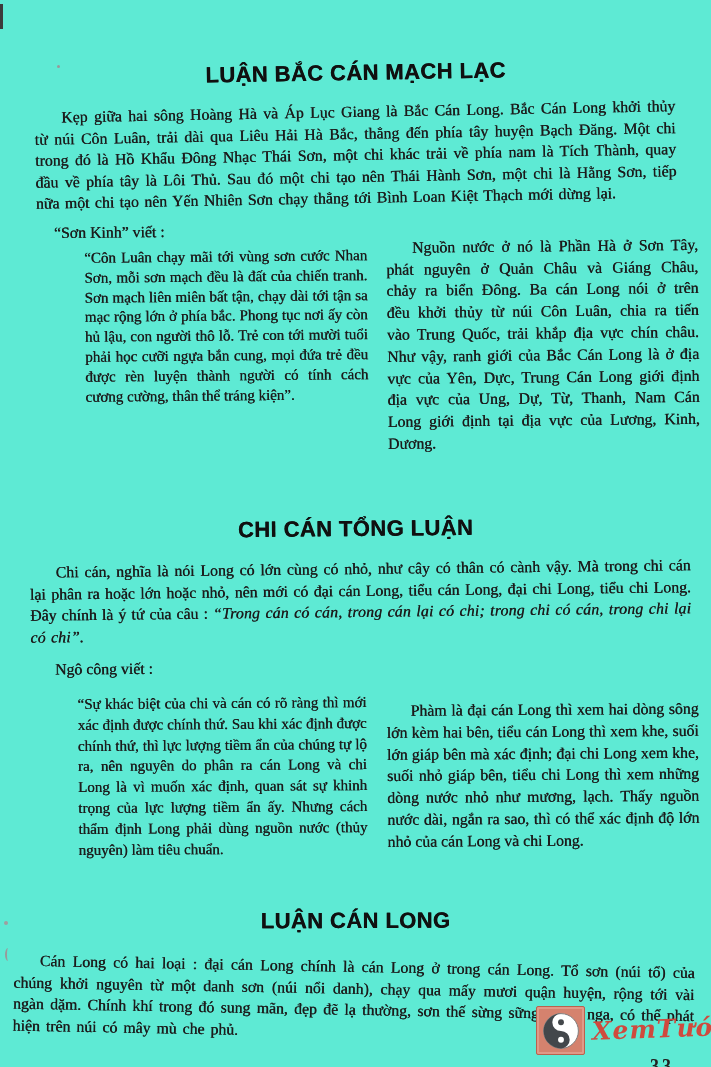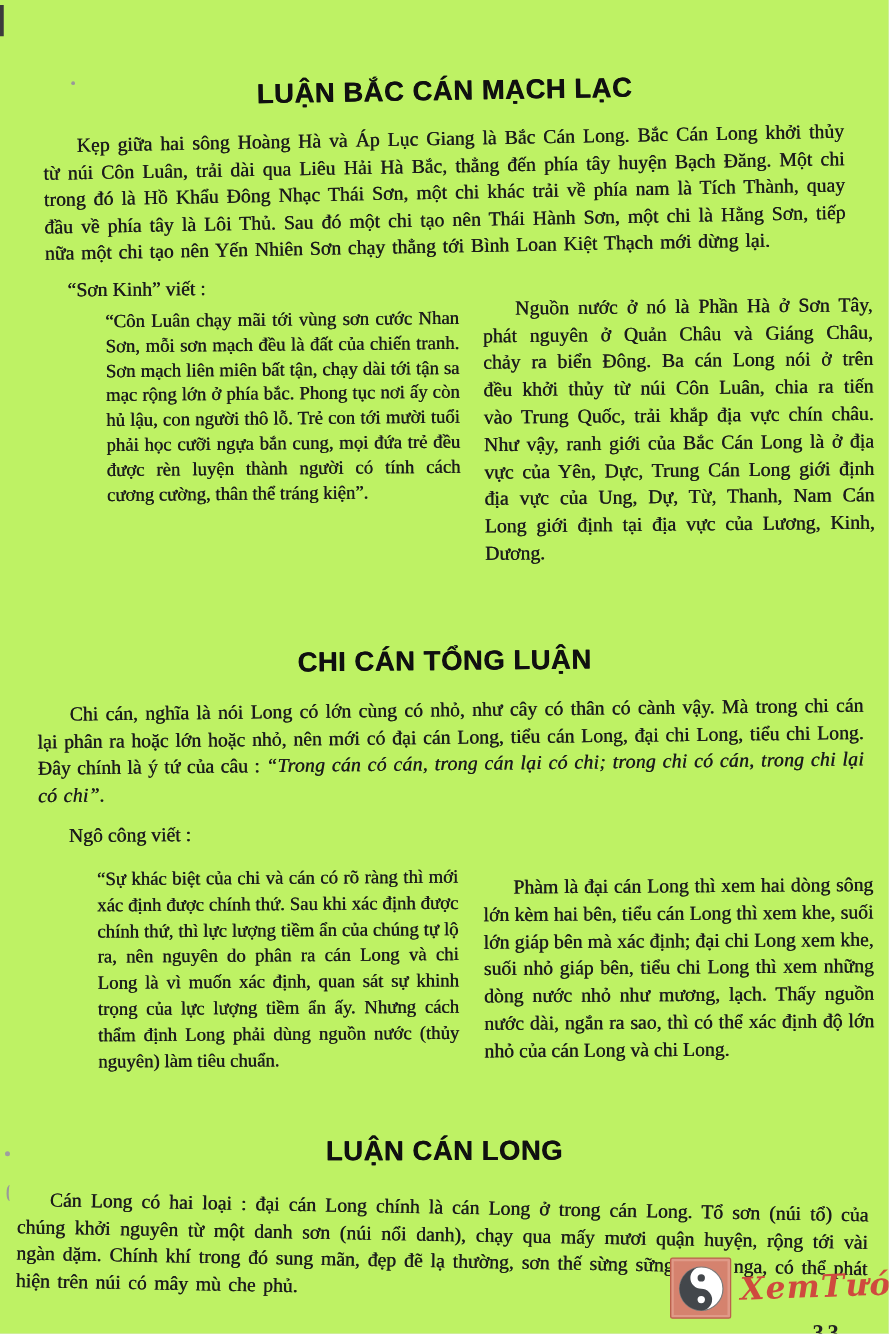--- a/index.html
+++ b/index.html
@@ -1,20 +1,20 @@
 <!DOCTYPE html>
 <html lang="vi"><head>
 <meta charset="utf-8">
 <style>
   html,body { margin:0; padding:0; background:#e8e8e8; }
   .page {
     position:relative;
     width:711px; height:1067px;
     margin:0 auto;
-    background:#bef264;
+    background:#5eead4;
     overflow:hidden;
     font-family:"Liberation Serif", serif;
     color:#1c1c1c;
   }
   .h {
     font-family:"Liberation Sans", sans-serif;
     font-weight:bold;
     font-size:22px;
     letter-spacing:.4px;
     text-align:center;

